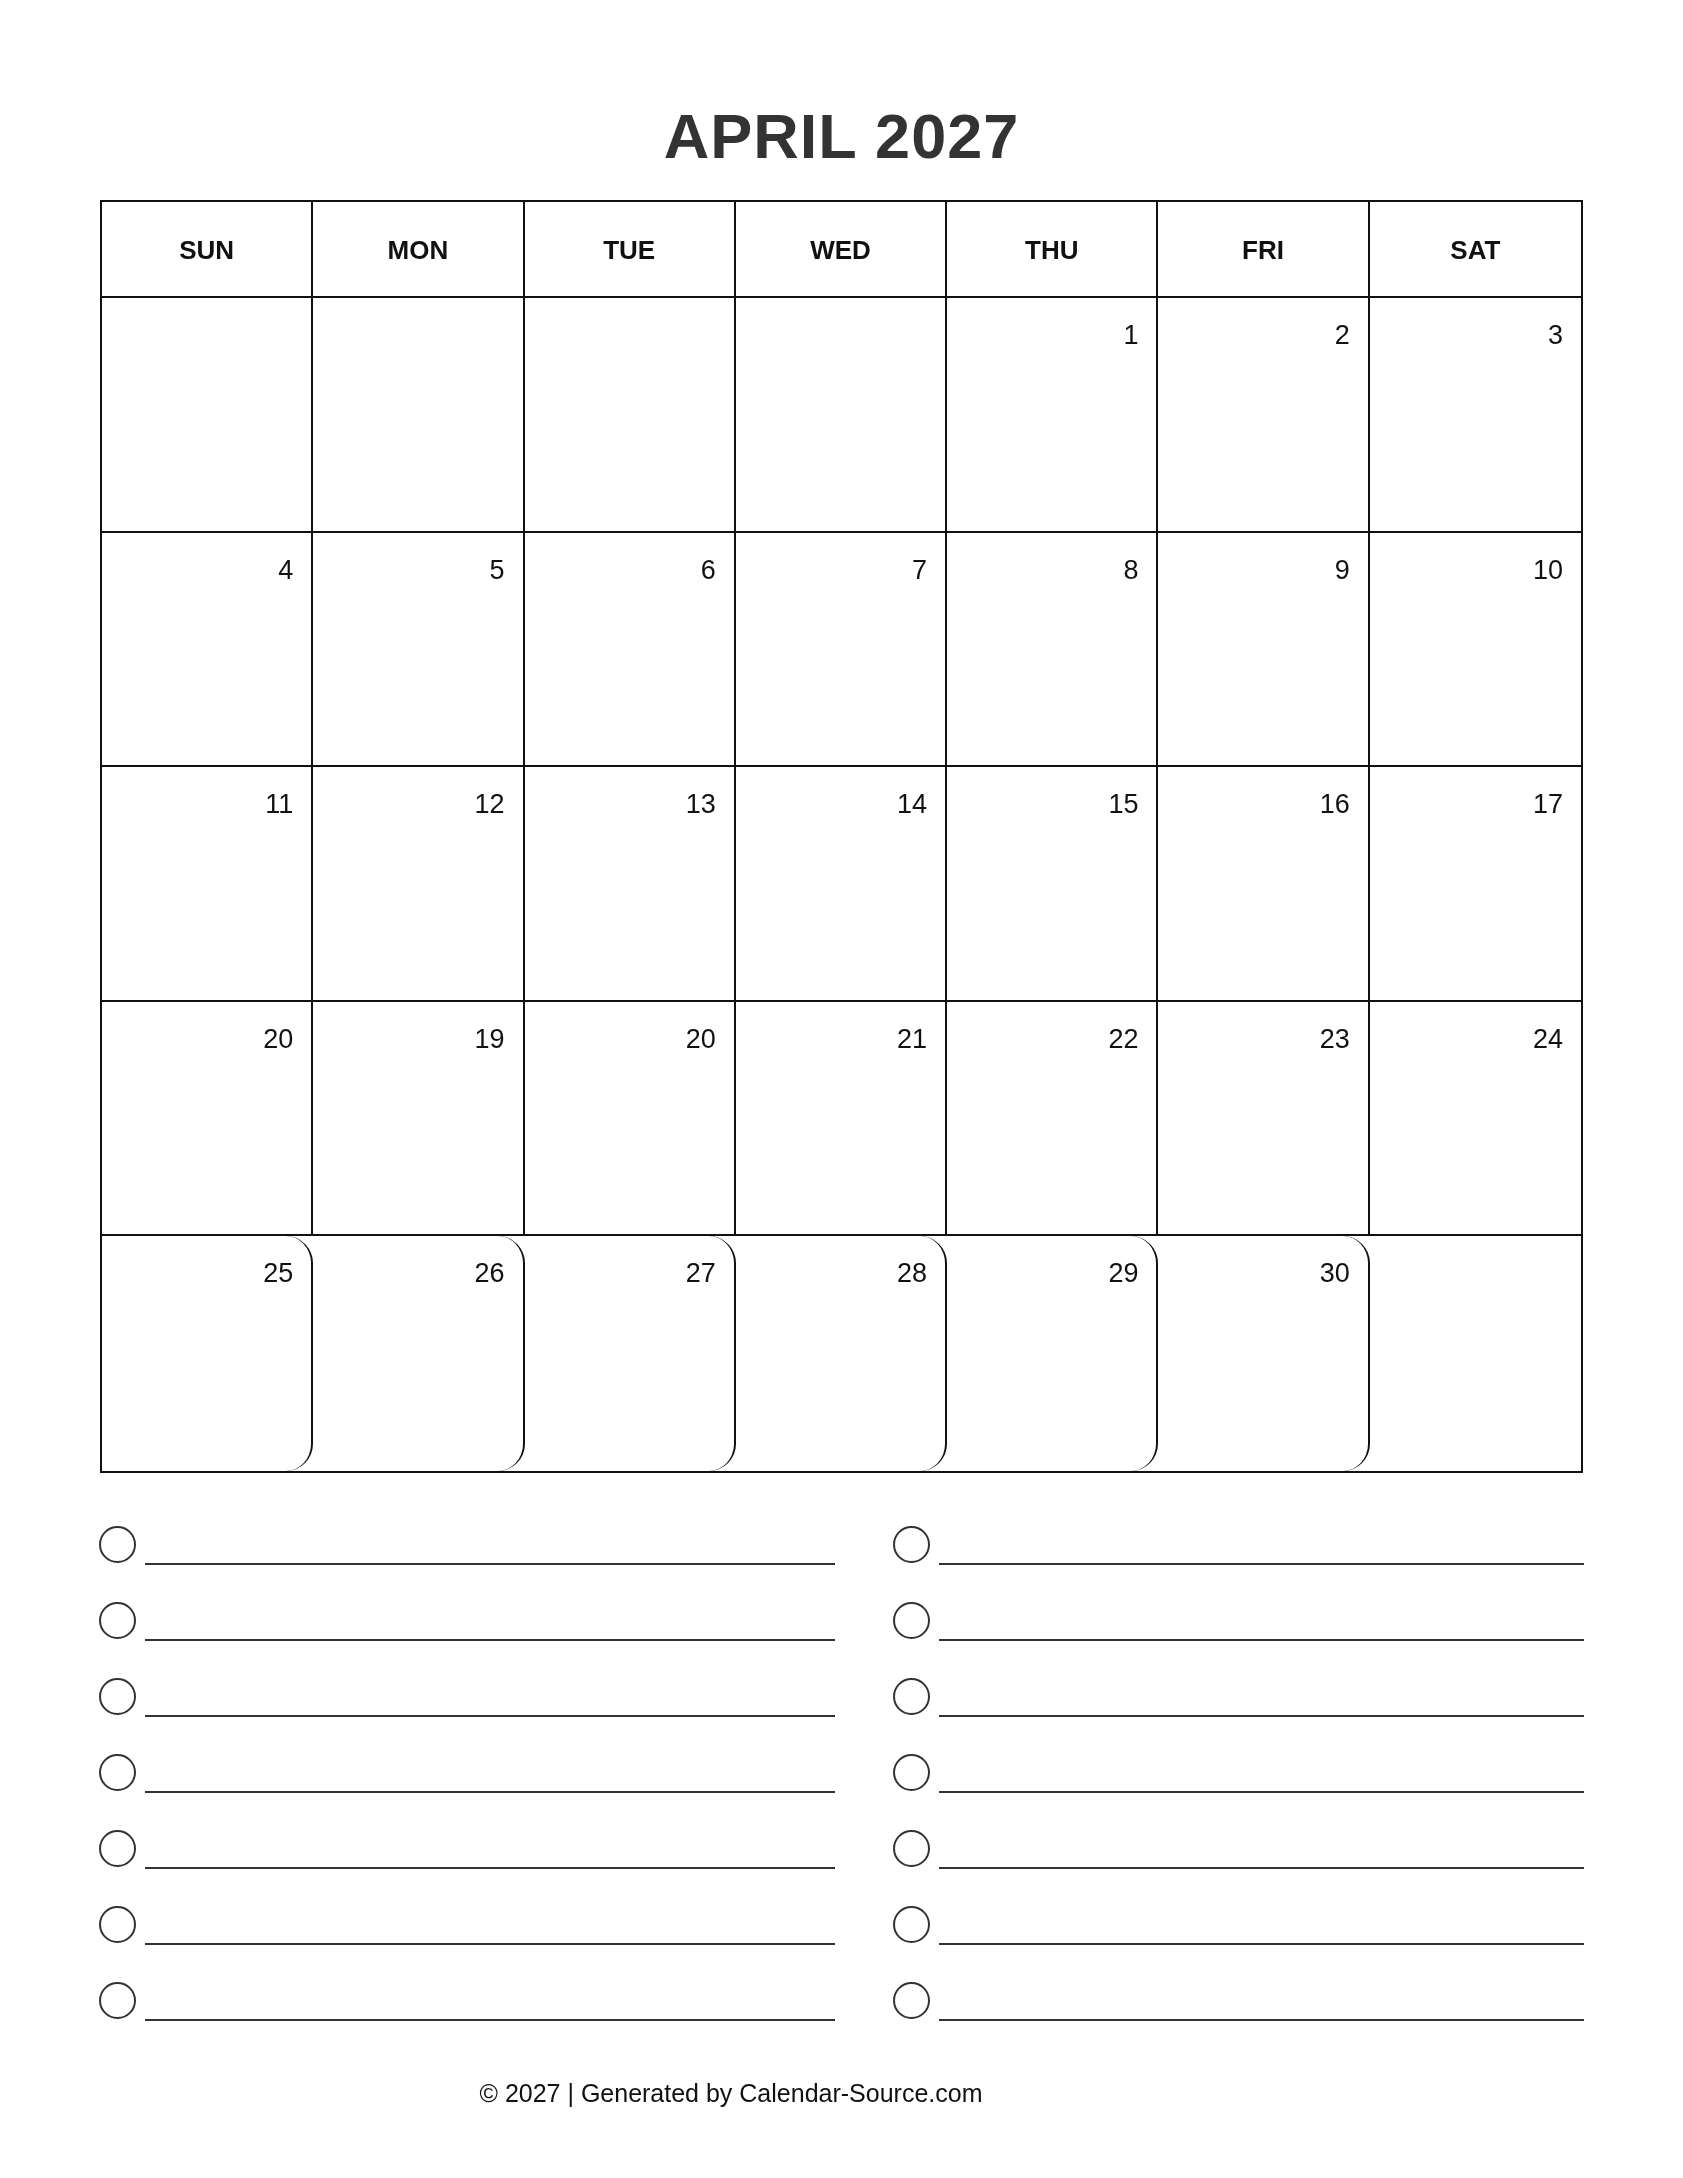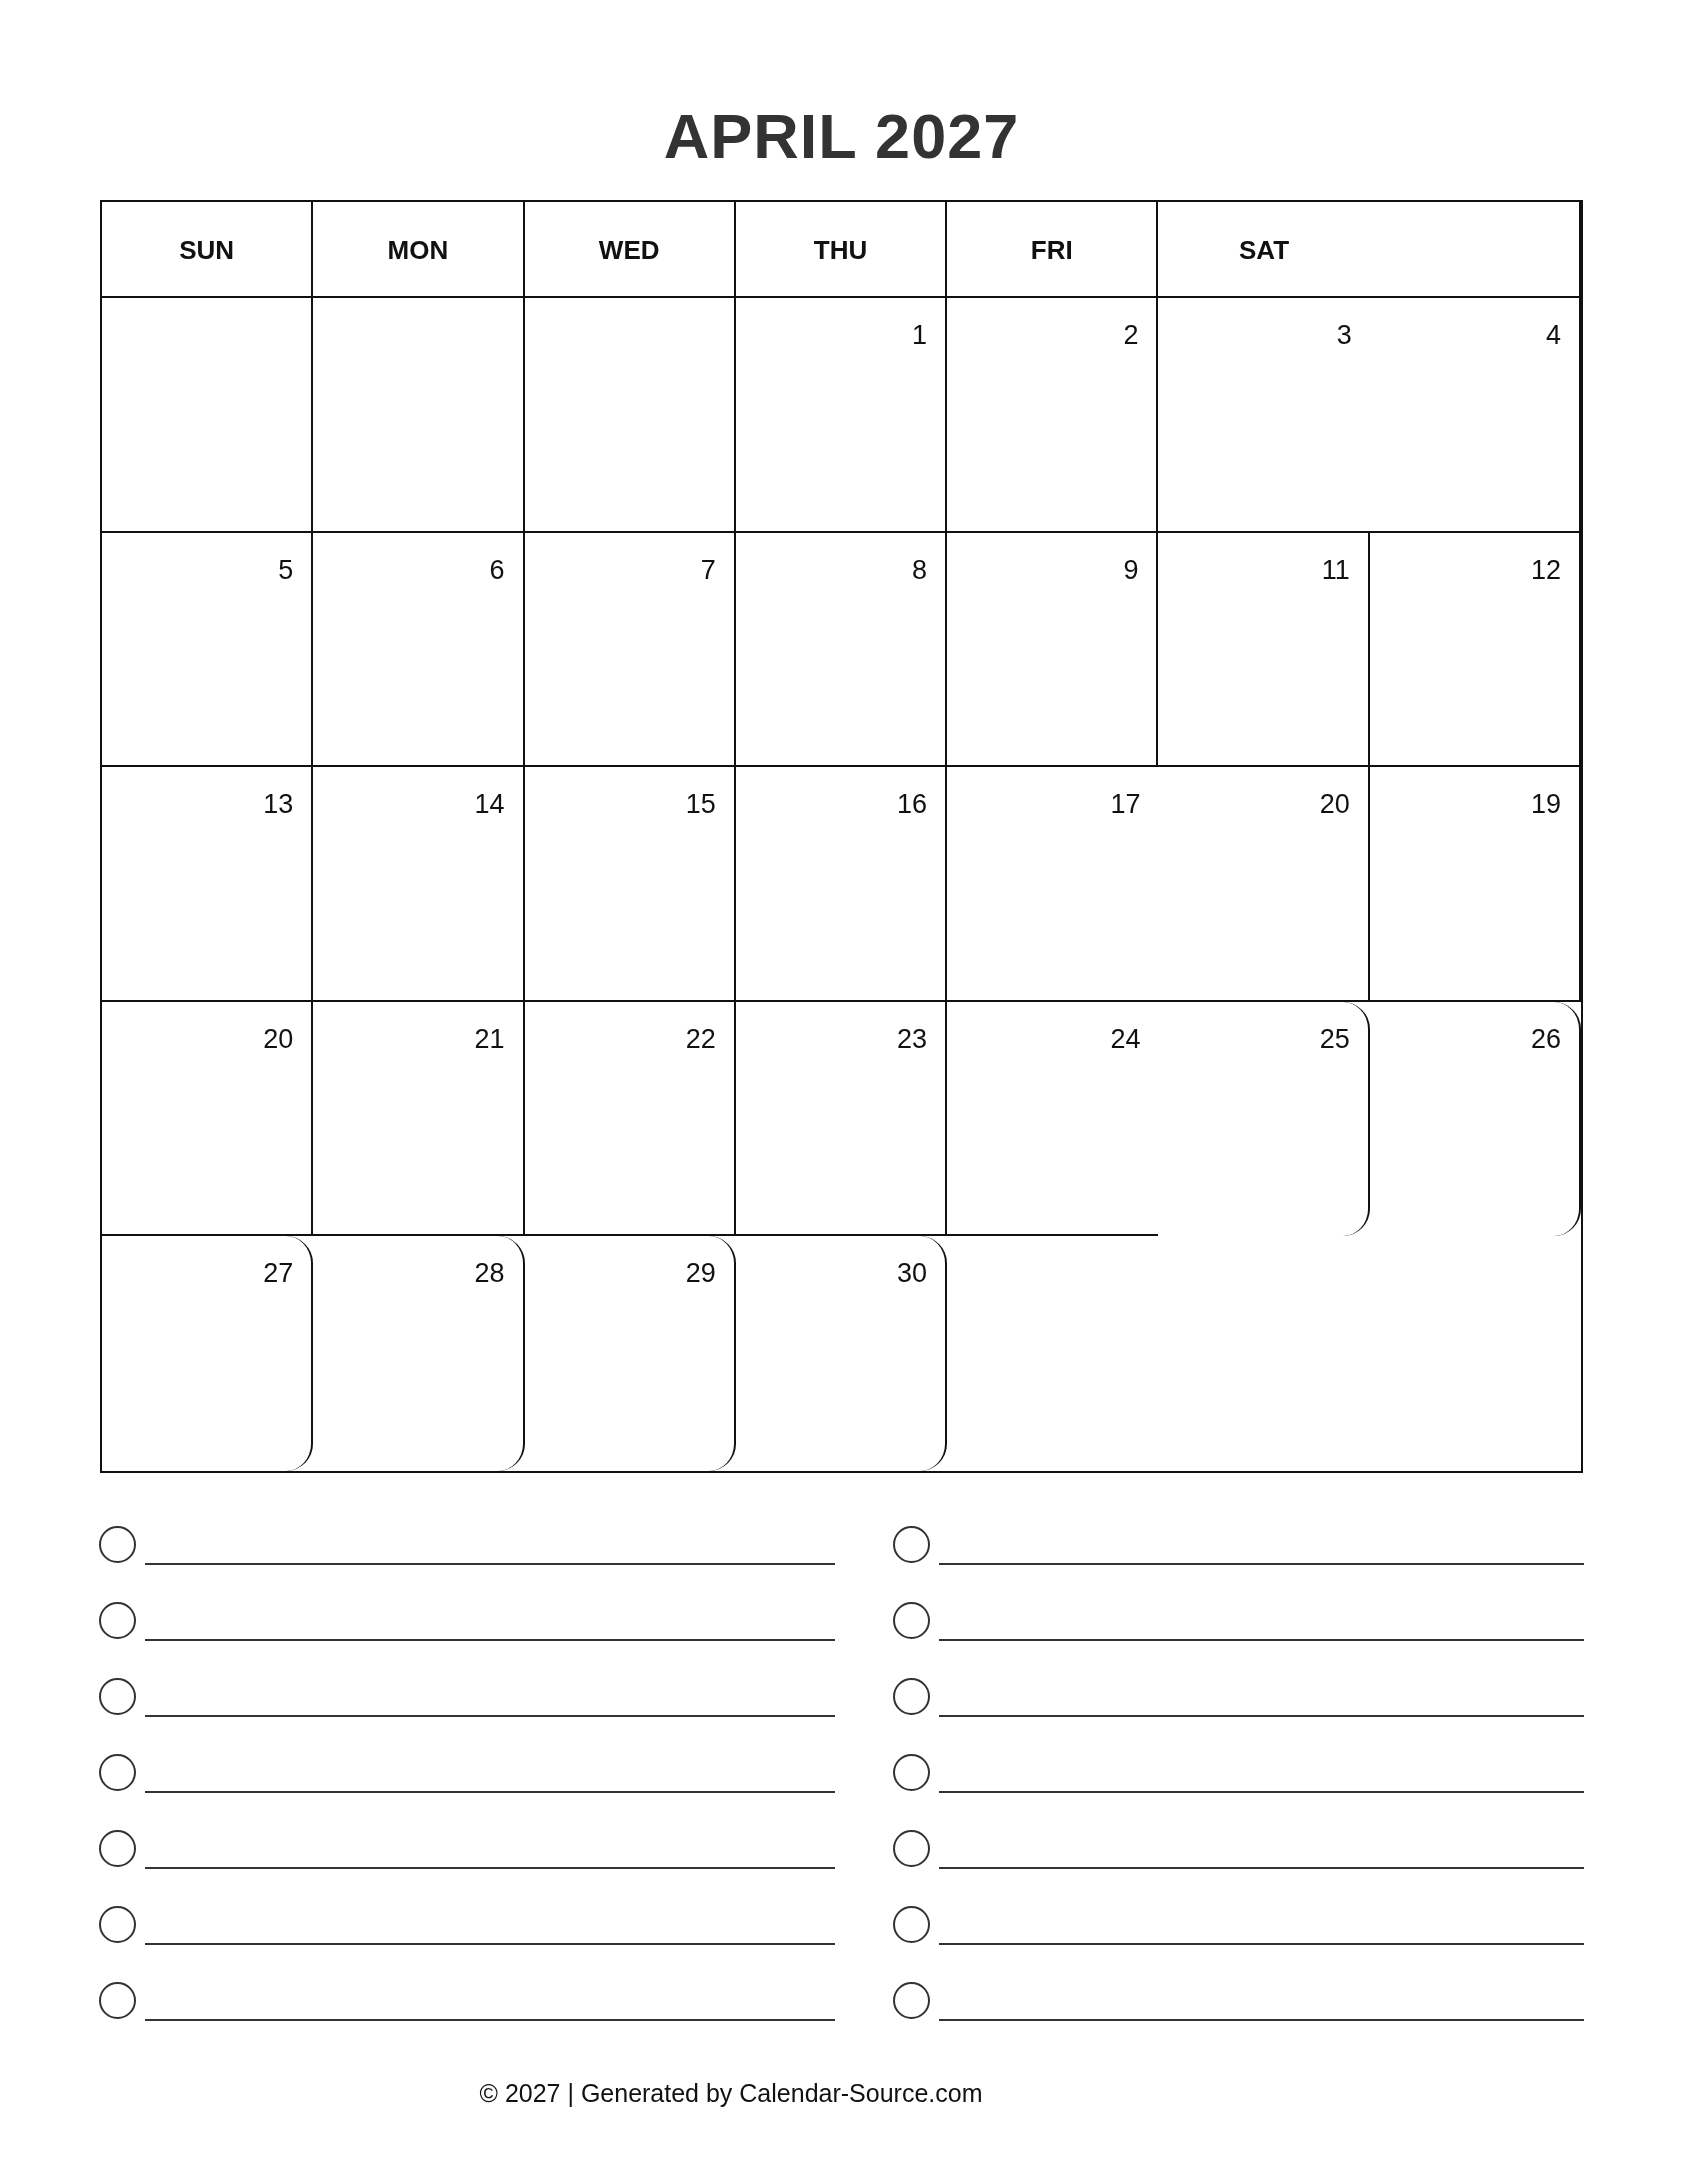--- a/index.html
+++ b/index.html
@@ -30,20 +30,21 @@
             font-size:25px; color:#111; }
 </style>
 </head>
 <body>
 
 <div class="title">APRIL 2027</div>
 
 <div class="grid">
   <div class="hcell">SUN</div>
   <div class="hcell">MON</div>
+  <div class="hcell">TUE</div>
   <div class="hcell">WED</div>
   <div class="hcell">THU</div>
   <div class="hcell">FRI</div>
   <div class="hcell c7">SAT</div>
 
   <div class="dcell">
       <span class="dnum"></span>
     </div>
   <div class="dcell">
       <span class="dnum"></span>
@@ -75,20 +76,23 @@
     </div>
   <div class="dcell">
       <span class="dnum">7</span>
     </div>
   <div class="dcell">
       <span class="dnum">8</span>
     </div>
   <div class="dcell">
       <span class="dnum">9</span>
     </div>
+  <div class="dcell c7">
+      <span class="dnum">10</span>
+    </div>
 
   <div class="dcell">
       <span class="dnum">11</span>
     </div>
   <div class="dcell">
       <span class="dnum">12</span>
     </div>
   <div class="dcell">
       <span class="dnum">13</span>
     </div>

